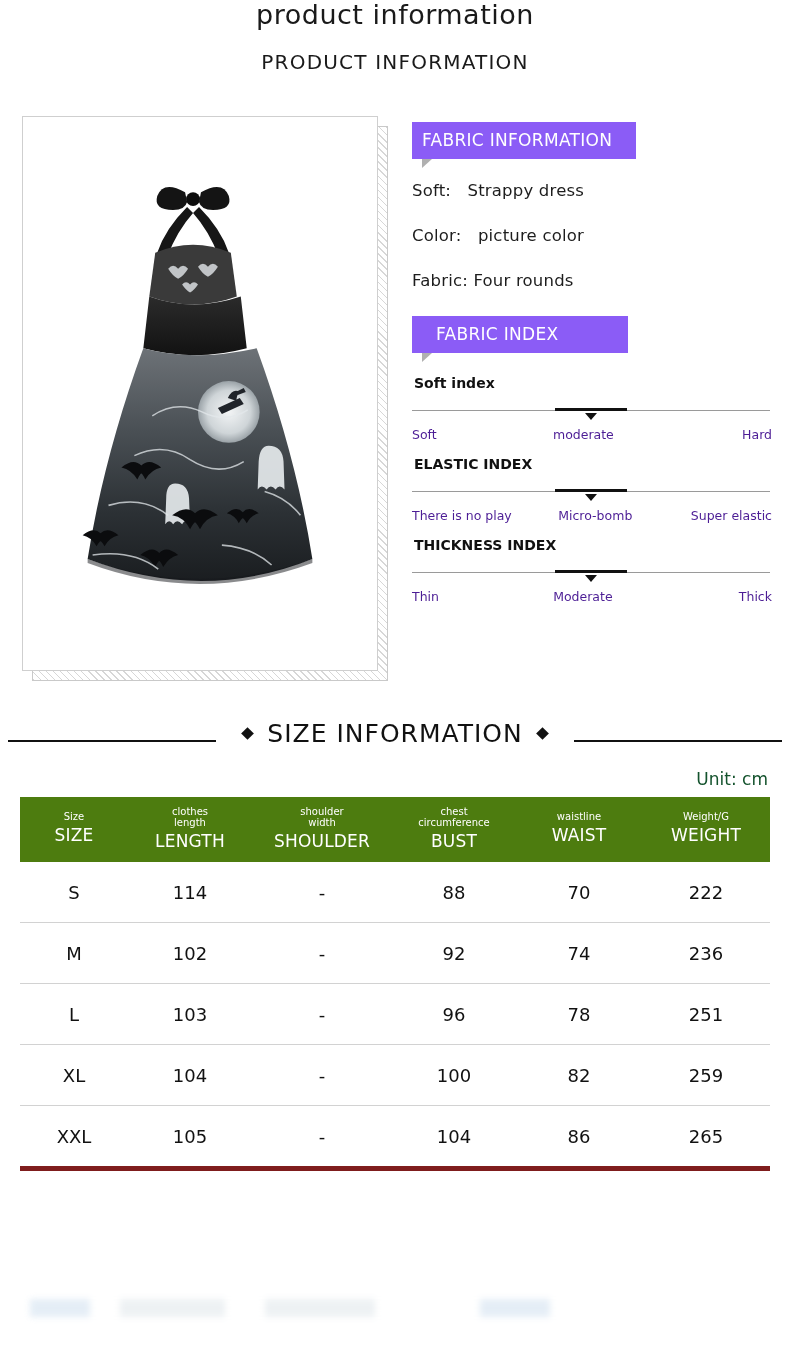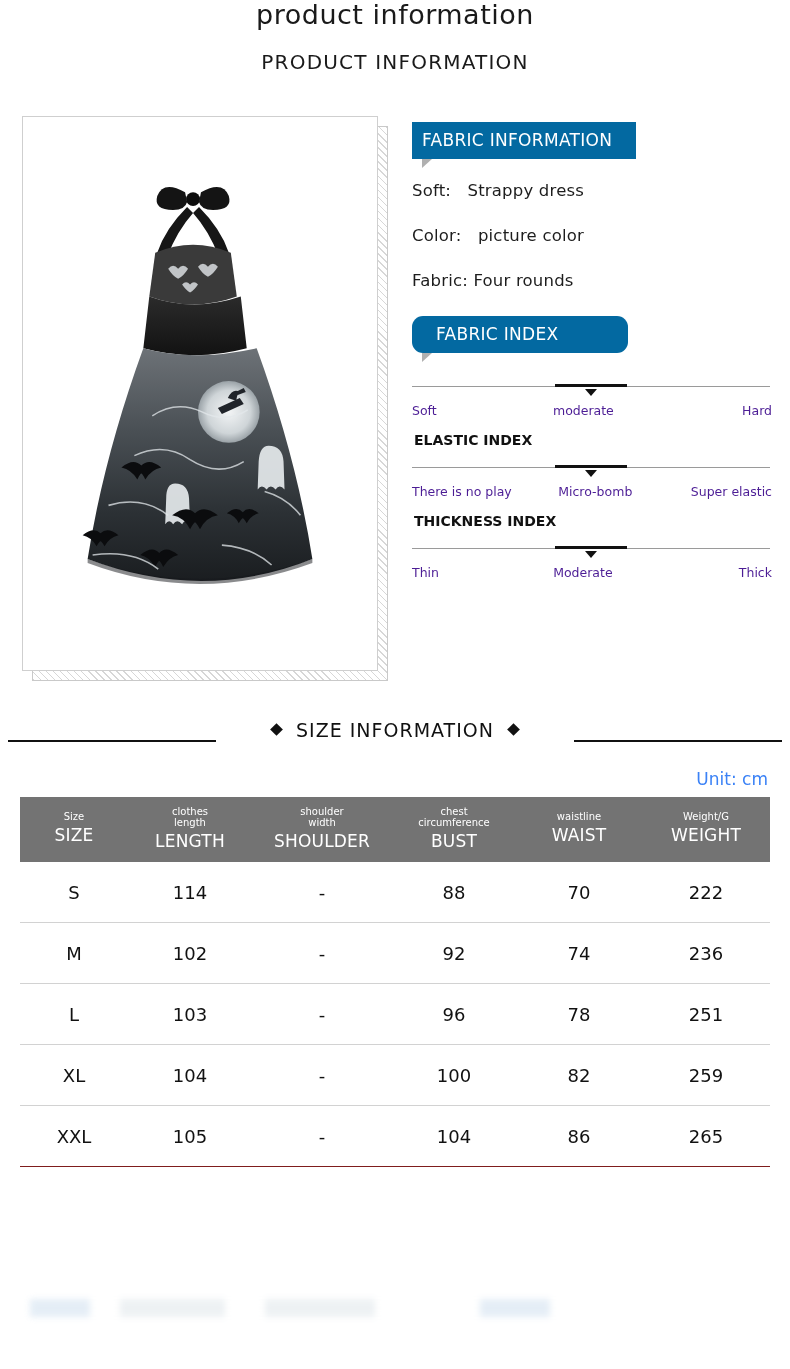--- a/index.html
+++ b/index.html
@@ -77,28 +77,28 @@
 
   
   .info-col {
     flex: 1 1 auto;
     padding-left: 24px;
     padding-top: 6px;
   }
   .section-tag {
     position: relative;
     display: inline-block;
-    background: #0369a1;
+    background: #8b5cf6;
     color: #ffffff;
     font-size: 17px;
     padding: 8px 24px 9px 10px;
     min-width: 216px;
     letter-spacing: 0.3px;
   }
-  .section-tag.indent { padding-left: 24px; border-radius: 11px; }
+  .section-tag.indent { padding-left: 24px; }
   .section-tag::after {
     content: "";
     position: absolute;
     left: 10px;
     bottom: -9px;
     width: 0; height: 0;
     border-left: 10px solid #b0b0b0;
     border-bottom: 9px solid transparent;
   }
   .tag-wrap { margin-bottom: 22px; }
@@ -168,46 +168,46 @@
   .size-header .rule.left { left: 8px; width: 208px; }
   .size-header .rule.right { right: 8px; width: 208px; }
   .size-header .center {
     position: absolute;
     left: 0; right: 0;
     top: 0;
     display: flex;
     align-items: center;
     justify-content: center;
     gap: 15px;
-    font-size: 19px;
+    font-size: 25px;
     letter-spacing: 1px;
     color: #111;
   }
   .diamond {
     width: 9px; height: 9px;
     background: #111;
     transform: rotate(45deg);
     display: inline-block;
   }
   .unit-row {
     text-align: right;
     padding-right: 22px;
     font-size: 17px;
-    color: #3b82f6;
+    color: #14532d;
     margin-top: 6px;
   }
 
   table.size-table {
     width: 750px;
     margin: 8px auto 0 auto;
     border-collapse: collapse;
     table-layout: fixed;
   }
   table.size-table thead th {
-    background: #737373;
+    background: #4d7c0f;
     color: #ffffff;
     font-weight: 400;
     padding: 9px 0 11px 0;
     vertical-align: middle;
   }
   th .cn {
     display: block;
     font-size: 10px;
     line-height: 1.1;
     letter-spacing: 0;
@@ -219,21 +219,21 @@
     font-size: 17px;
     letter-spacing: 0.2px;
   }
   table.size-table td {
     text-align: center;
     font-size: 18px;
     color: #111;
     padding: 20px 0 19px 0;
     border-bottom: 1px solid #d2d2d2;
   }
-  table.size-table tbody tr:last-child td { border-bottom: 1px solid #7f1d1d; }
+  table.size-table tbody tr:last-child td { border-bottom: 5px solid #7f1d1d; }
   .bottom-blur {
     position: absolute;
     left: 30px;
     bottom: 52px;
     width: 730px;
     height: 18px;
     opacity: 0.55;
     background:
       linear-gradient(90deg,
         #cfe0ef 0px, #cfe0ef 60px,
@@ -354,20 +354,21 @@
       <span class="value">Four rounds</span>
     </div>
 
     <div class="tag-wrap">
       <div class="section-tag indent">FABRIC INDEX</div>
     </div>
 
     <div class="index-block">
 
       <div>
+        <div class="index-title">Soft index</div>
         <div class="slider">
           <div class="track"></div>
           <div class="fill" style="left:40%;width:20%;"></div>
           <div class="knob" style="left:50%;"></div>
         </div>
         <div class="slider-labels">
           <span>Soft</span>
           <span>moderate</span>
           <span>Hard</span>
         </div>

